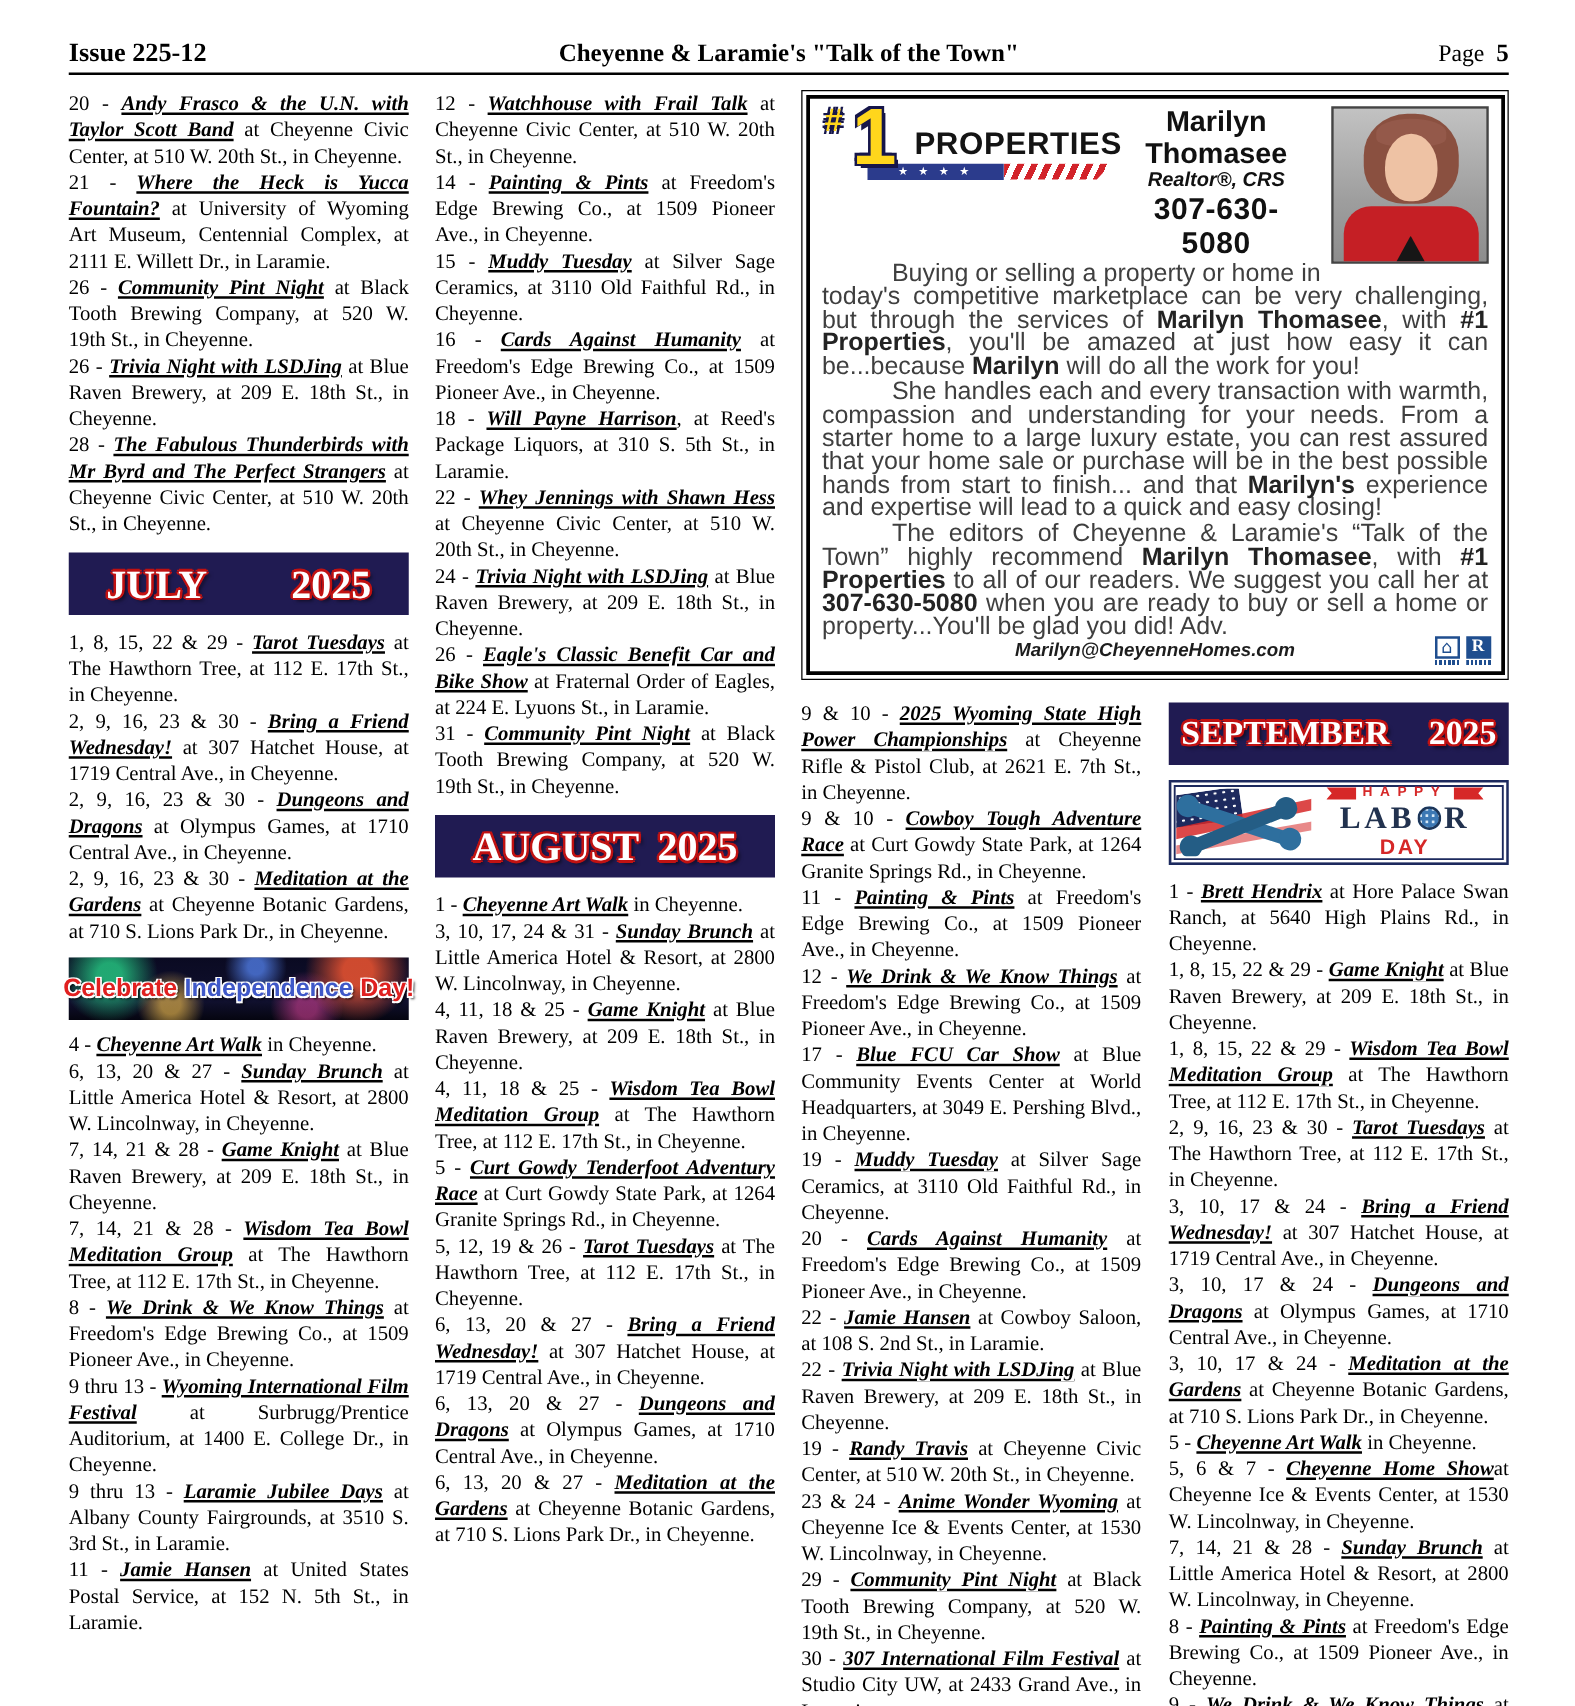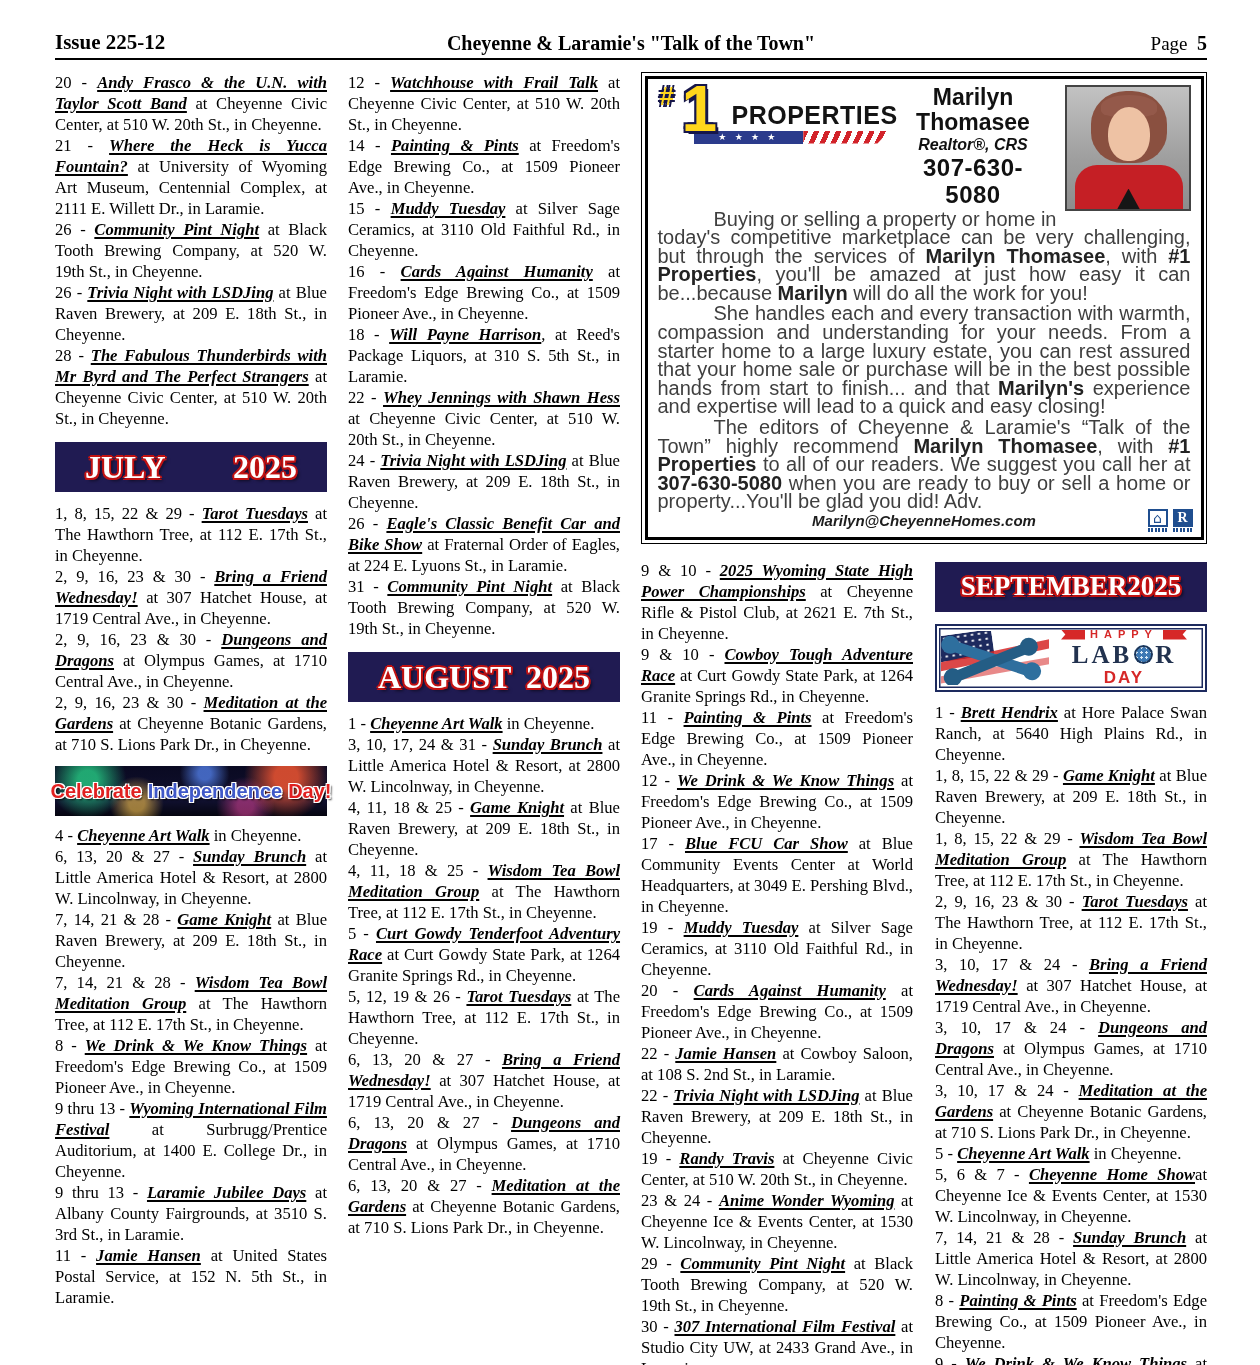--- a/index.html
+++ b/index.html
@@ -30,21 +30,21 @@
 
   
   .month-banner {
     height:50px; background:#201b52; margin:13px 0 11px;
     display:flex; justify-content:space-between; align-items:center; padding:0 30px;
     font-weight:bold; font-size:32px; color:#fff; font-family:"Liberation Serif", serif;
     text-shadow:-1.5px -1.5px 0 #c11212, 1.5px -1.5px 0 #c11212, -1.5px 1.5px 0 #c11212,
                  1.5px 1.5px 0 #c11212, 0 2px 0 #c11212, 0 -2px 0 #c11212,
                  2px 0 0 #c11212, -2px 0 0 #c11212, 3px 3px 3px rgba(0,0,0,.55);
   }
-  .month-banner.long { font-size:27px; padding:0 10px;justify-content:center; }
+  .month-banner.long { font-size:27px; padding:0 10px; }
   .col > .month-banner:first-child { margin-top:2px; }
 
   
   .indep-banner {
     height:50px; margin:11px 0 9px; display:flex; align-items:center; justify-content:center; gap:6px;
     font-family:"Liberation Sans", sans-serif; font-weight:bold; font-size:20px; white-space:nowrap;
     background:
       radial-gradient(circle at 12% 28%, rgba(40,220,140,.75) 0 4%, transparent 16%),
       radial-gradient(circle at 85% 22%, rgba(255,90,50,.8) 0 5%, transparent 18%),
       radial-gradient(circle at 55% 15%, rgba(90,140,255,.7) 0 4%, transparent 16%),

